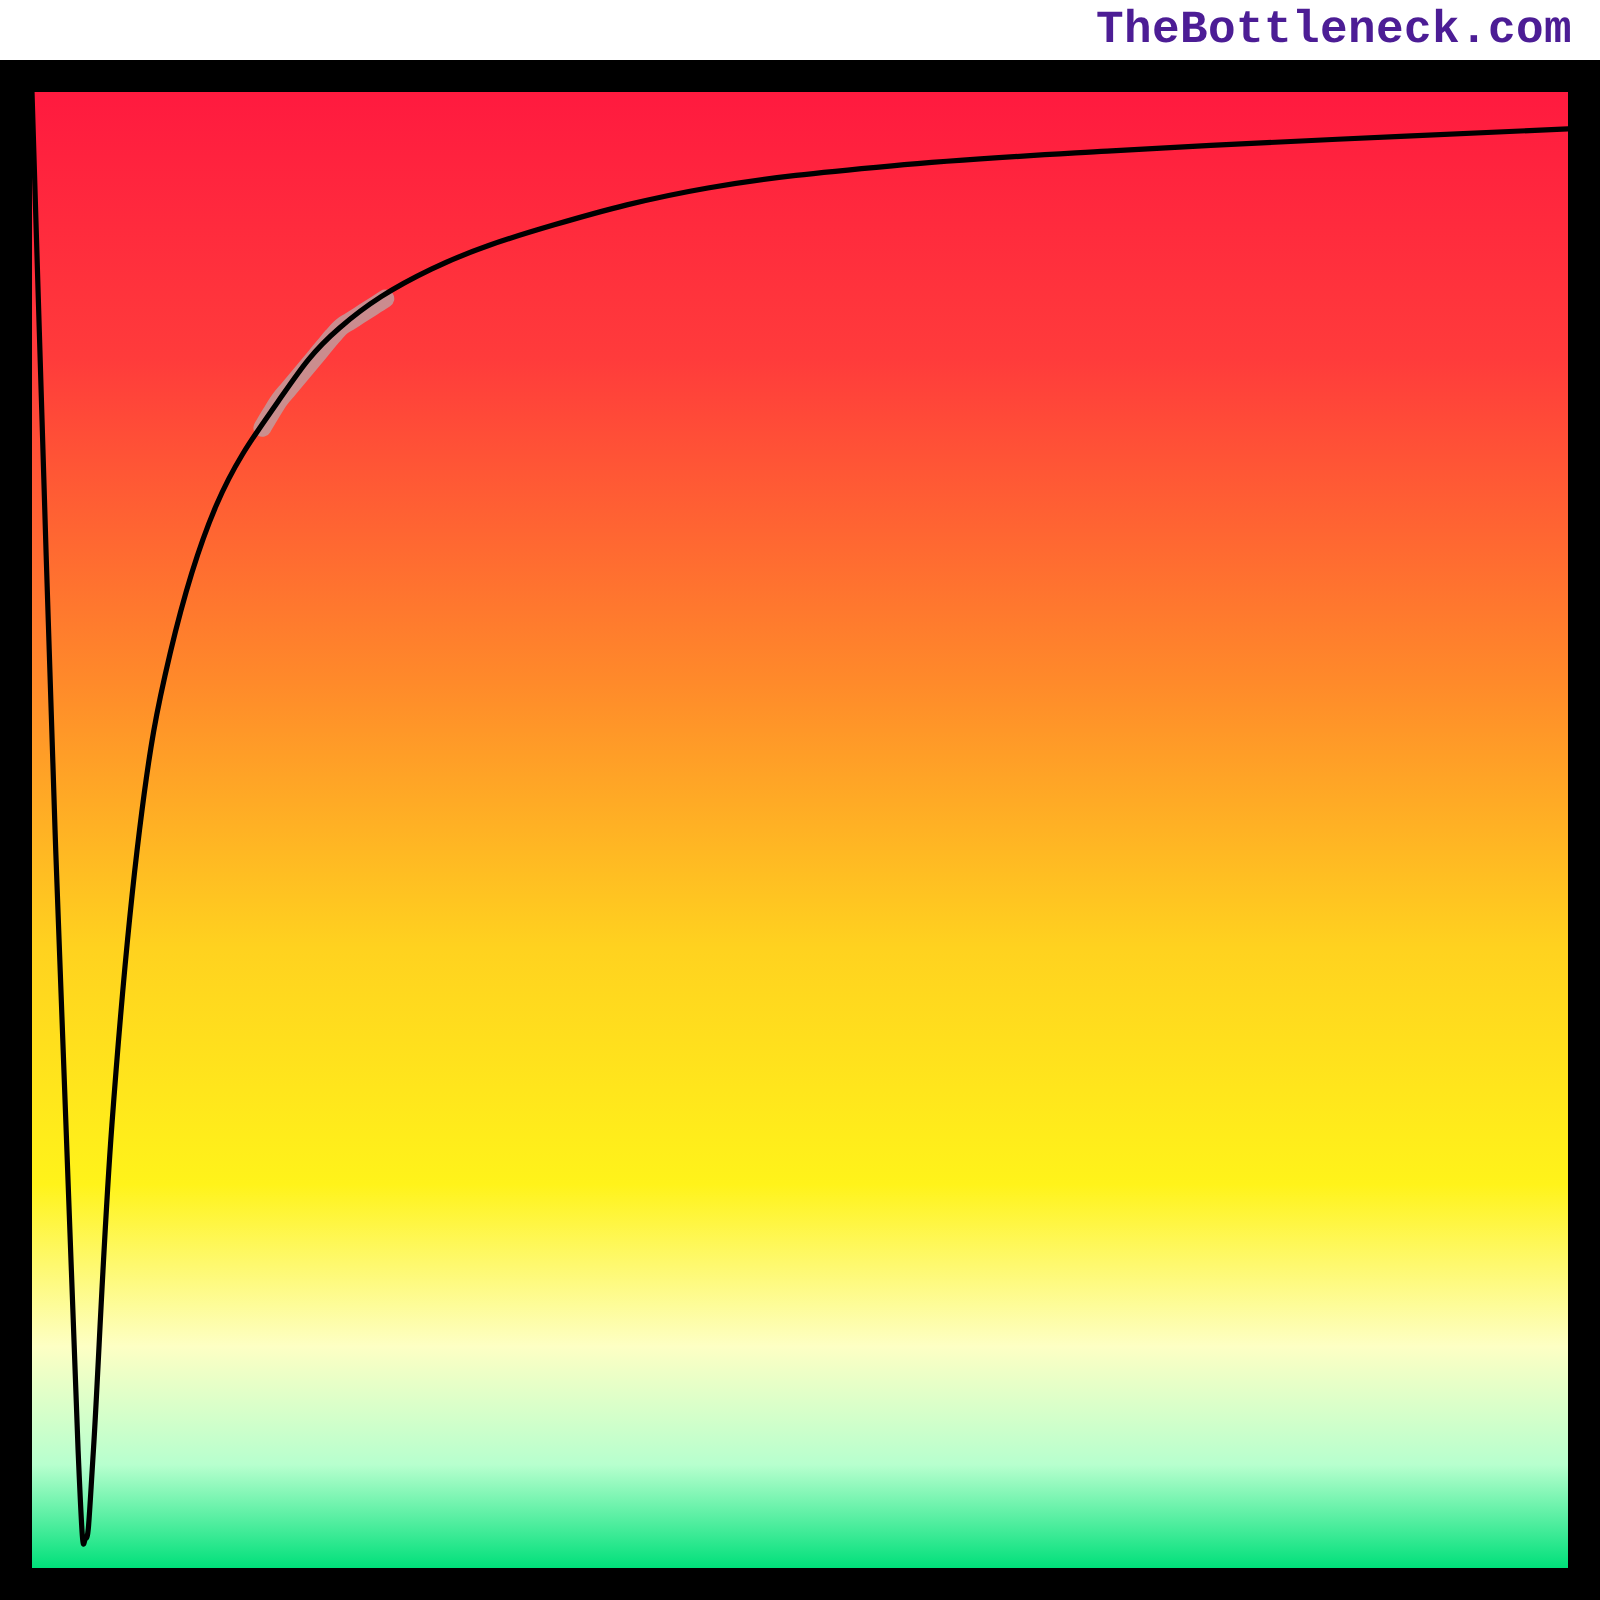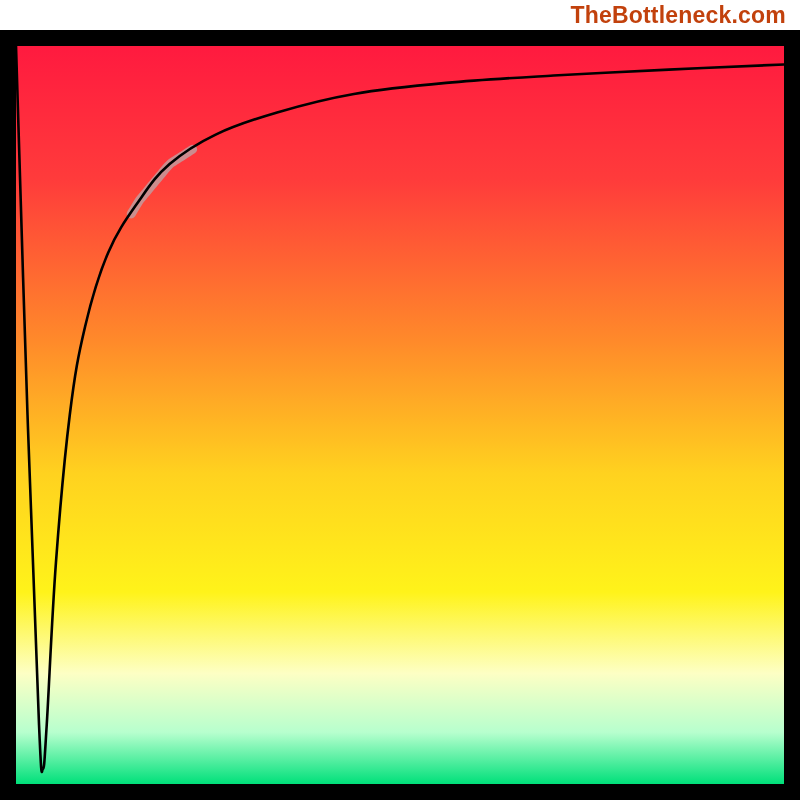--- a/index.html
+++ b/index.html
@@ -30,23 +30,23 @@
   }
   .curve-svg {
     position: absolute;
     inset: 0;
     width: 100%;
     height: 100%;
     display: block;
   }
   .watermark {
     position: absolute;
-    font-family: Liberation Sans, sans-serif;
+    font-family: Liberation Mono, monospace;
     font-weight: 600;
-    color: #c2410c;
+    color: #4c1d95;
     letter-spacing: 0.2px;
     white-space: nowrap;
   }
 </style>
 </head>
 <body>
 
 <div class="stage">
 
   <div class="watermark" style="top:2px; right:14px; font-size:23px;">TheBottleneck.com</div>

